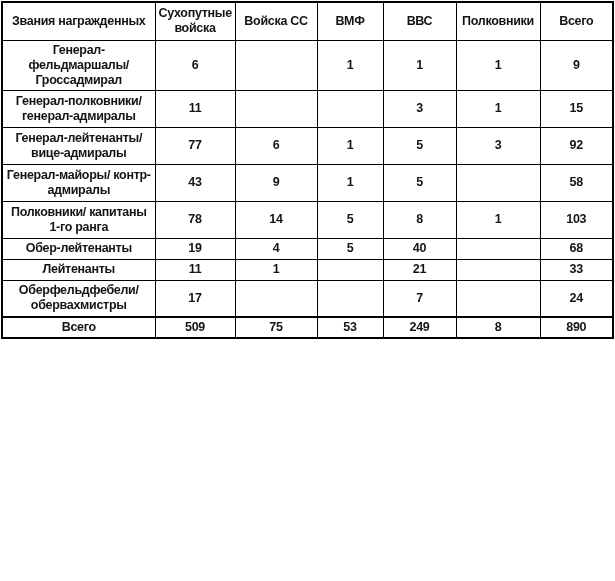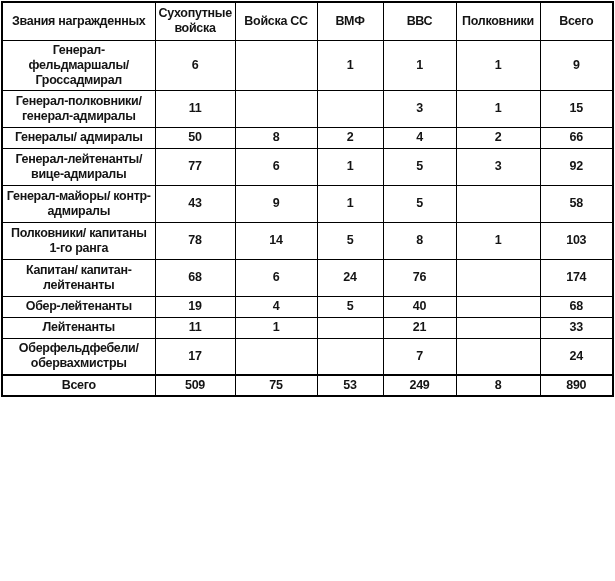--- a/index.html
+++ b/index.html
@@ -87,29 +87,20 @@
         </tr>
         <tr class="h37">
           <td>Генерал-полковники/ генерал-адмиралы</td>
           <td class="value-cell">11</td>
           <td class="value-cell"></td>
           <td class="value-cell"></td>
           <td class="value-cell">3</td>
           <td class="value-cell">1</td>
           <td class="value-cell">15</td>
         </tr>
-        <tr class="h21">
-          <td>Генералы/ адмиралы</td>
-          <td class="value-cell">50</td>
-          <td class="value-cell">8</td>
-          <td class="value-cell">2</td>
-          <td class="value-cell">4</td>
-          <td class="value-cell">2</td>
-          <td class="value-cell">66</td>
-        </tr>
         <tr class="h37">
           <td>Генерал-лейтенанты/ вице-адмиралы</td>
           <td class="value-cell">77</td>
           <td class="value-cell">6</td>
           <td class="value-cell">1</td>
           <td class="value-cell">5</td>
           <td class="value-cell">3</td>
           <td class="value-cell">92</td>
         </tr>
         <tr class="h37">
@@ -122,29 +113,20 @@
           <td class="value-cell">58</td>
         </tr>
         <tr class="h37">
           <td>Полковники/ капитаны 1-го ранга</td>
           <td class="value-cell">78</td>
           <td class="value-cell">14</td>
           <td class="value-cell">5</td>
           <td class="value-cell">8</td>
           <td class="value-cell">1</td>
           <td class="value-cell">103</td>
-        </tr>
-        <tr class="h37">
-          <td>Капитан/ капитан-лейтенанты</td>
-          <td class="value-cell">68</td>
-          <td class="value-cell">6</td>
-          <td class="value-cell">24</td>
-          <td class="value-cell">76</td>
-          <td class="value-cell"></td>
-          <td class="value-cell">174</td>
         </tr>
         <tr class="h21">
           <td>Обер-лейтенанты</td>
           <td class="value-cell">19</td>
           <td class="value-cell">4</td>
           <td class="value-cell">5</td>
           <td class="value-cell">40</td>
           <td class="value-cell"></td>
           <td class="value-cell">68</td>
         </tr>

